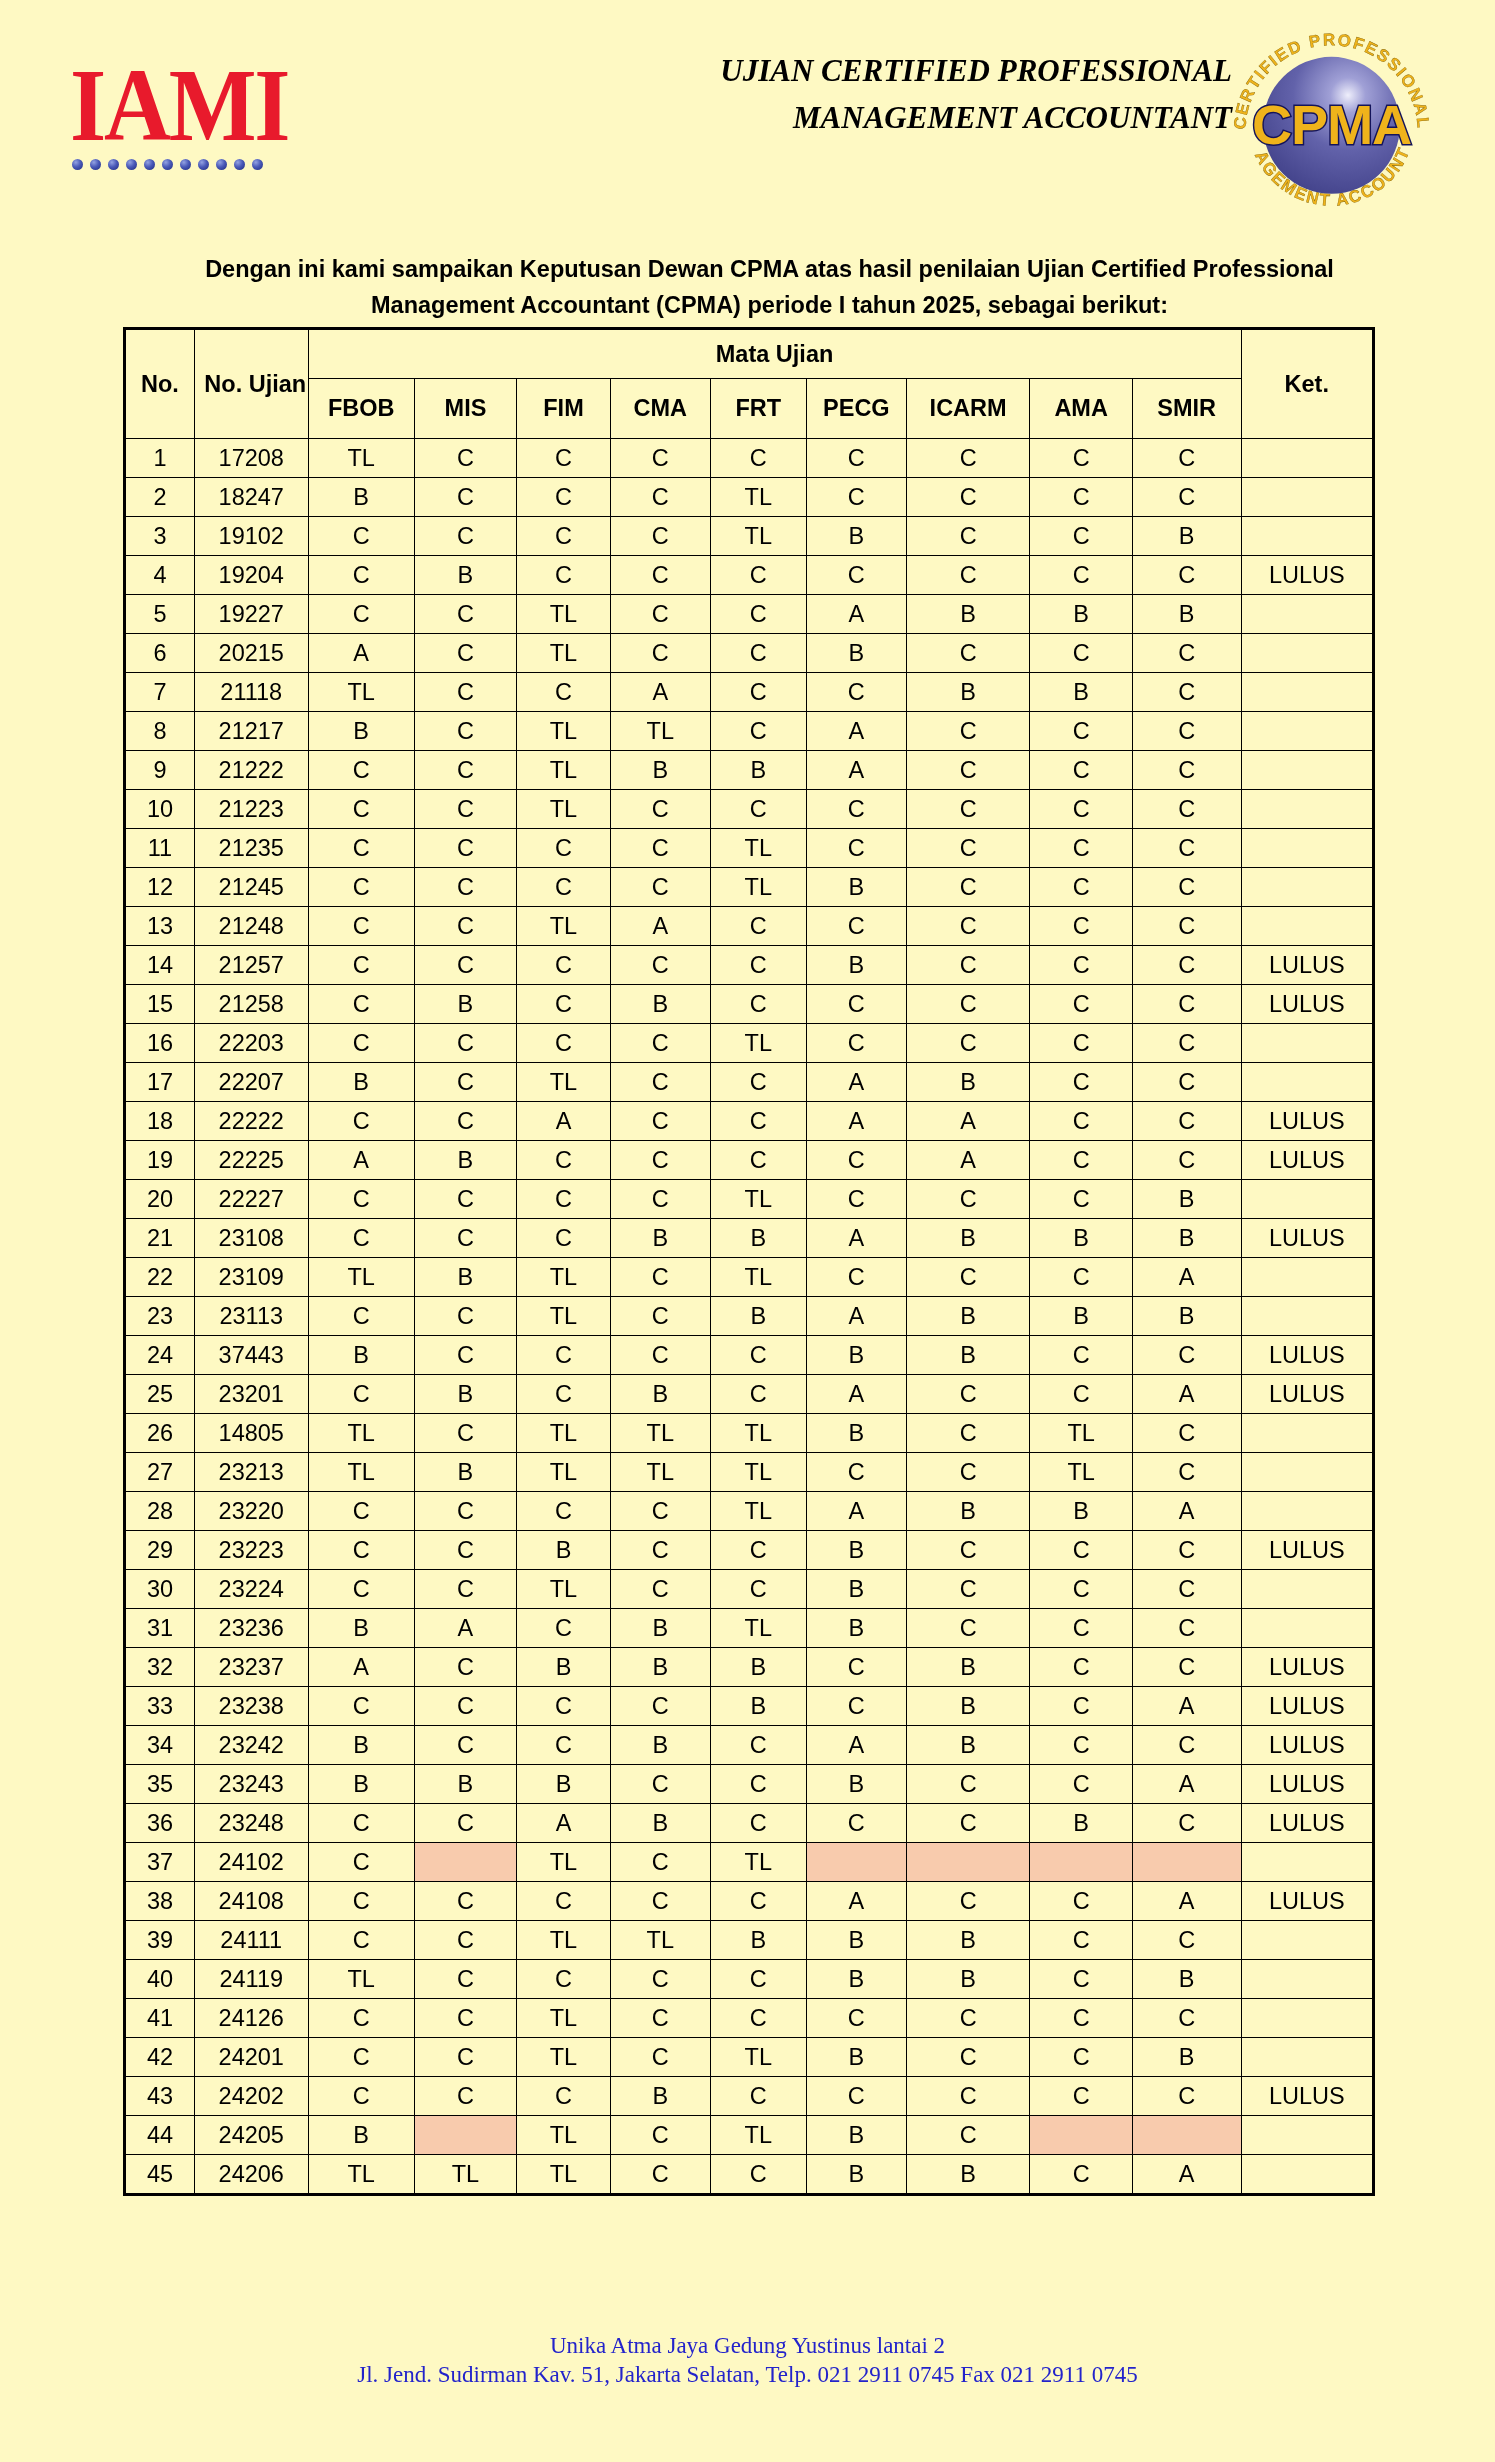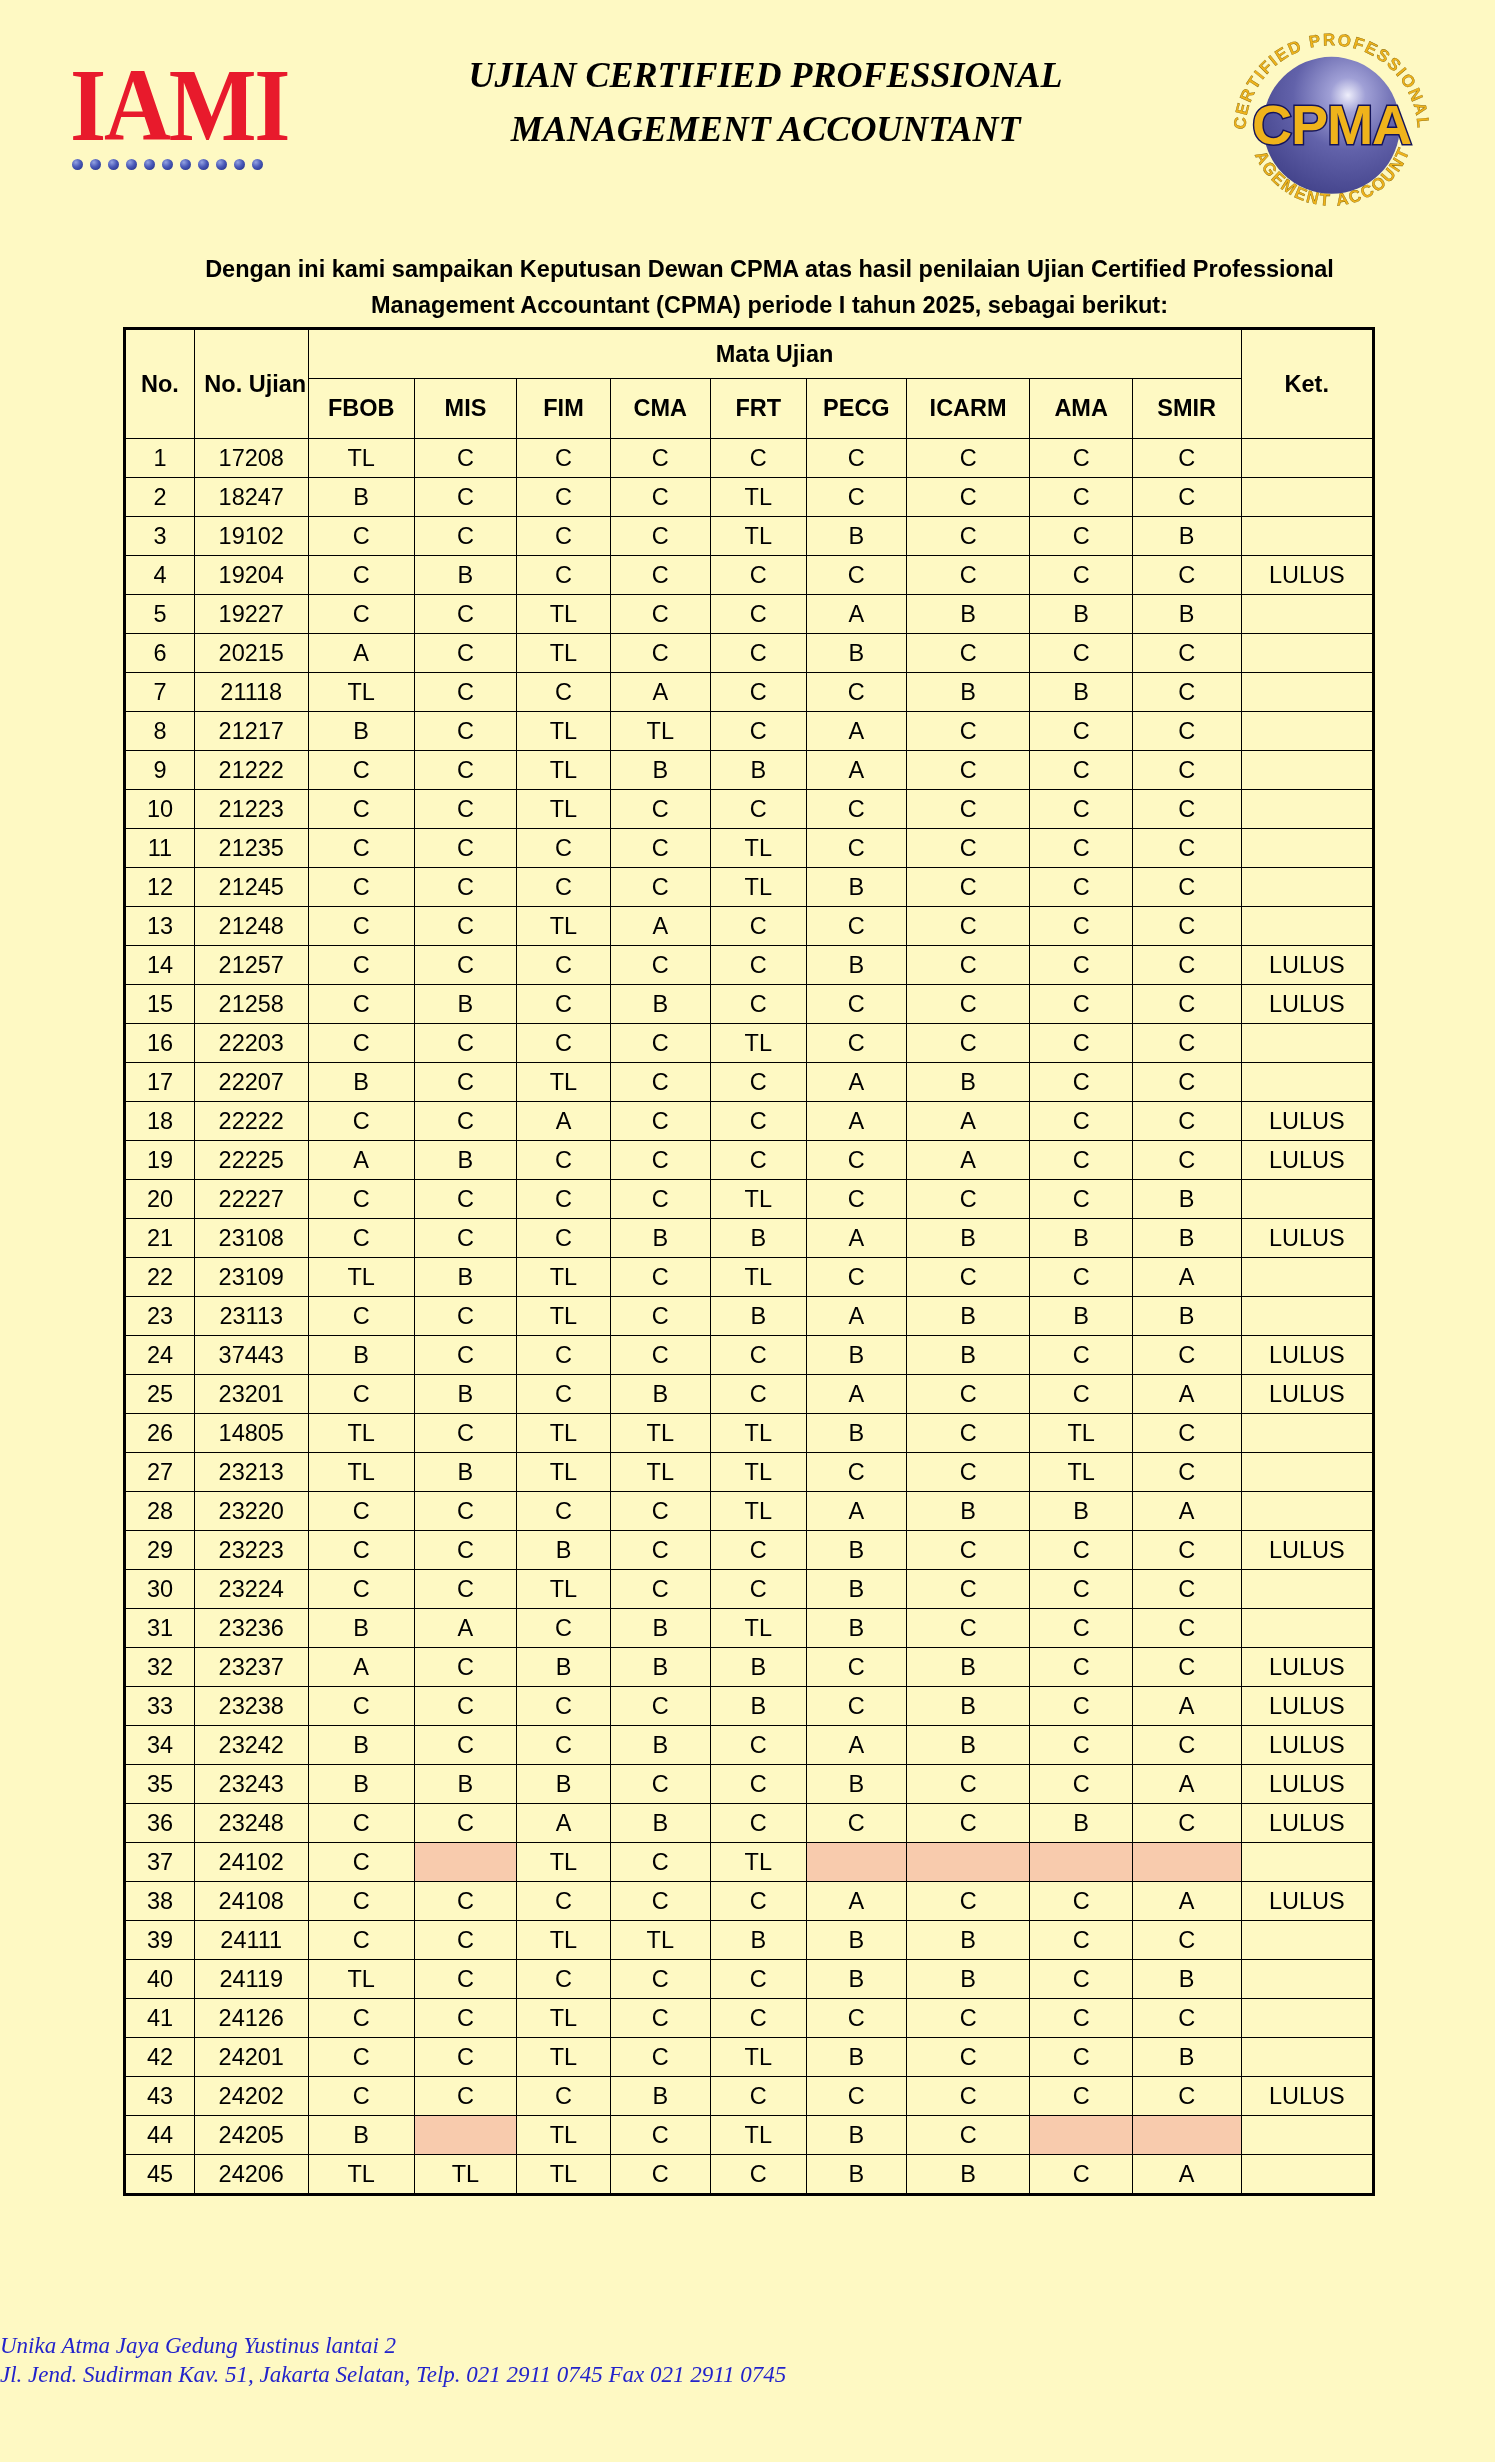--- a/index.html
+++ b/index.html
@@ -18,23 +18,23 @@
     font-family:"Liberation Serif",serif;font-weight:bold;
     font-size:93px;line-height:1;color:var(--iami-red);
     letter-spacing:-2.3px;transform:scaleY(1.12);transform-origin:top left;
   }
   .iami-dots{display:flex;gap:7px;margin-top:13px;margin-left:2.3px;}
   .iami-dots .dot{
     width:11px;height:11px;border-radius:50%;
     background:radial-gradient(circle at 35% 30%,#93a2e2 0%,#4a5ab8 45%,#1d2a80 100%);
   }
   .title{
-    flex:1;text-align:center;
+    flex:1;text-align:right;
     font-family:"Liberation Serif",serif;font-weight:bold;font-style:italic;
-    font-size:36px;line-height:1.5;color:#000;
+    font-size:31px;line-height:1.5;color:#000;
     padding-top:16.4px;letter-spacing:0px;
   }
   .cpma-wrap{width:199px;height:199px;margin-top:-11.7px;}
   .cpma-arc{
     font-family:"Liberation Sans",sans-serif;font-weight:bold;
     font-size:29px;letter-spacing:3px;
     fill:var(--cpma-gold);stroke:#7a5c00;stroke-width:.6;
   }
   .cpma-center{
     font-family:"Liberation Sans",sans-serif;font-weight:bold;
@@ -58,22 +58,22 @@
   }
   table.results th{font-size:23.5px;font-weight:bold;}
   table.results thead tr.h1 th{height:48px;}
   table.results thead tr.h2 th{height:59px;}
   table.results th.wrap{white-space:normal;line-height:1.2;padding-left:8px;}
   table.results tbody td{height:38px;font-size:23.5px;font-weight:normal;}
   table.results tbody td.hl{background:var(--hl);}
   
   .footer{
     position:absolute;left:0;right:0;top:2332px;
-    font-family:"Liberation Serif",serif;
-    font-size:23px;line-height:1.26;color:var(--footer-blue);font-style:italic;
+    text-align:center;font-family:"Liberation Serif",serif;
+    font-size:23px;line-height:1.26;color:var(--footer-blue);
   }
   .footer .u{color:var(--footer-blue);text-decoration:underline;cursor:pointer;}
 </style>
 </head>
 <body>
 
 <div class="page" style="--iami-red: #E81A2C; --hl: #F8CBAD; --footer-blue: #2323CB; --cpma-gold: #EFB31B;">
 
   <div class="header">
 

